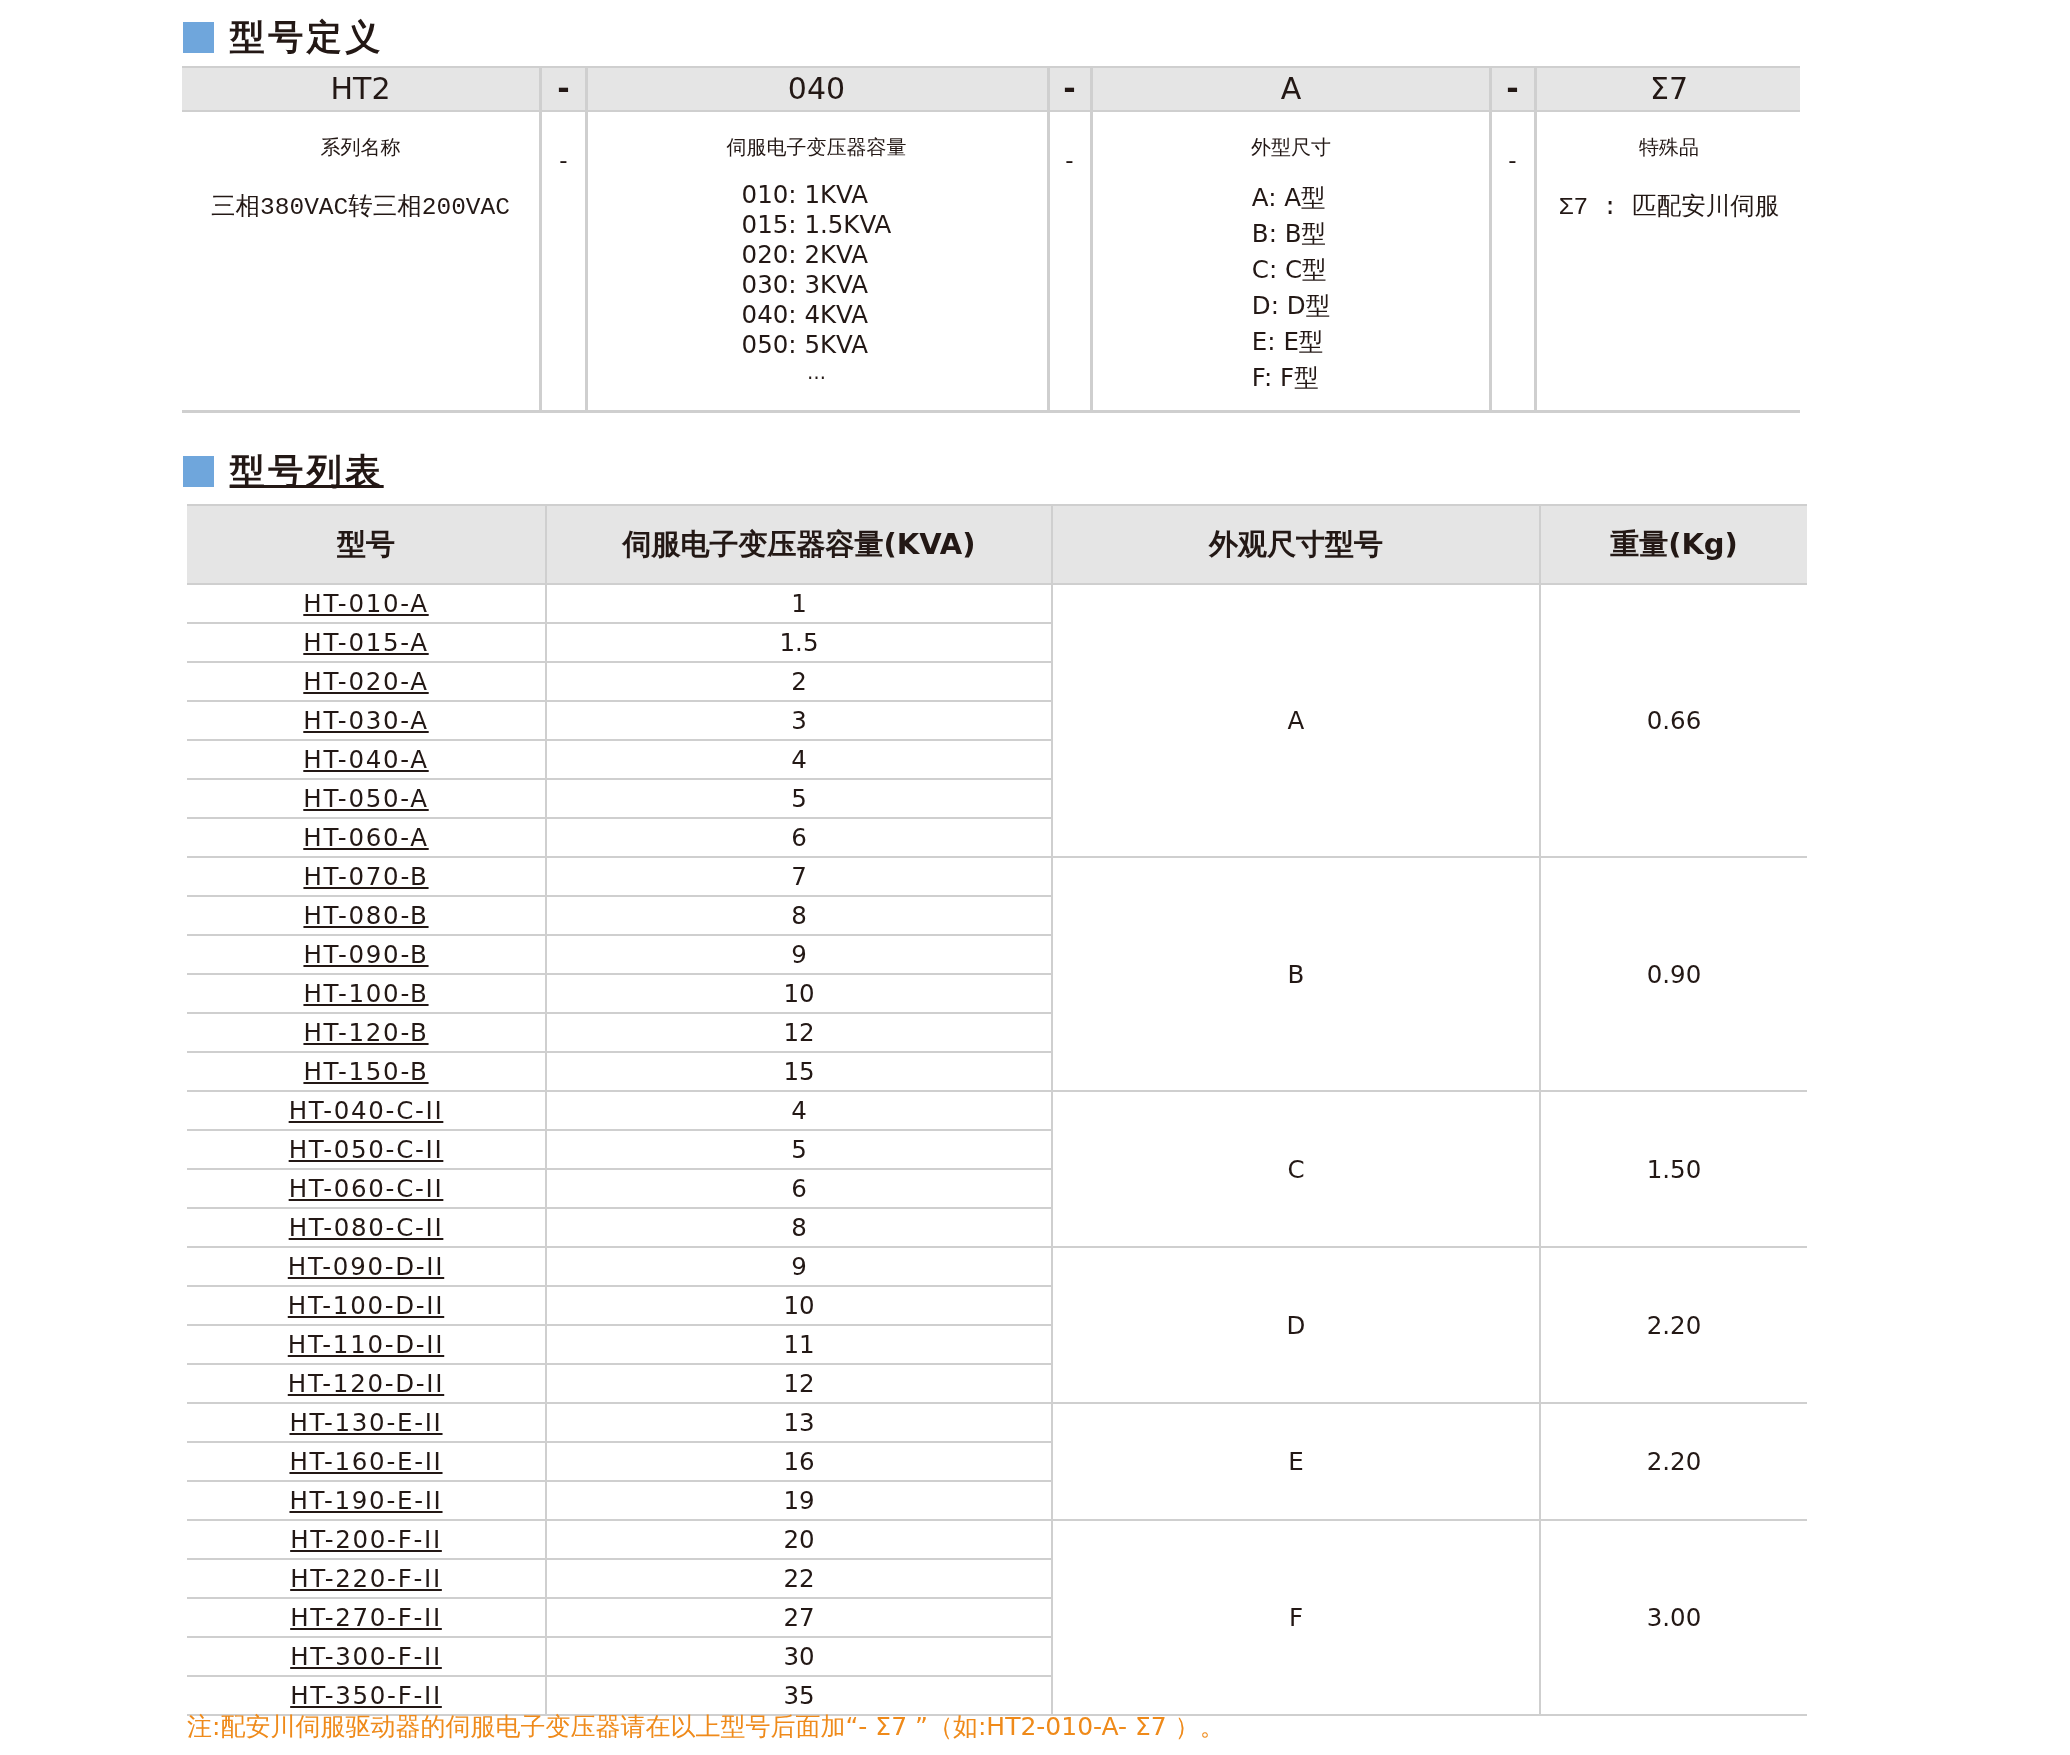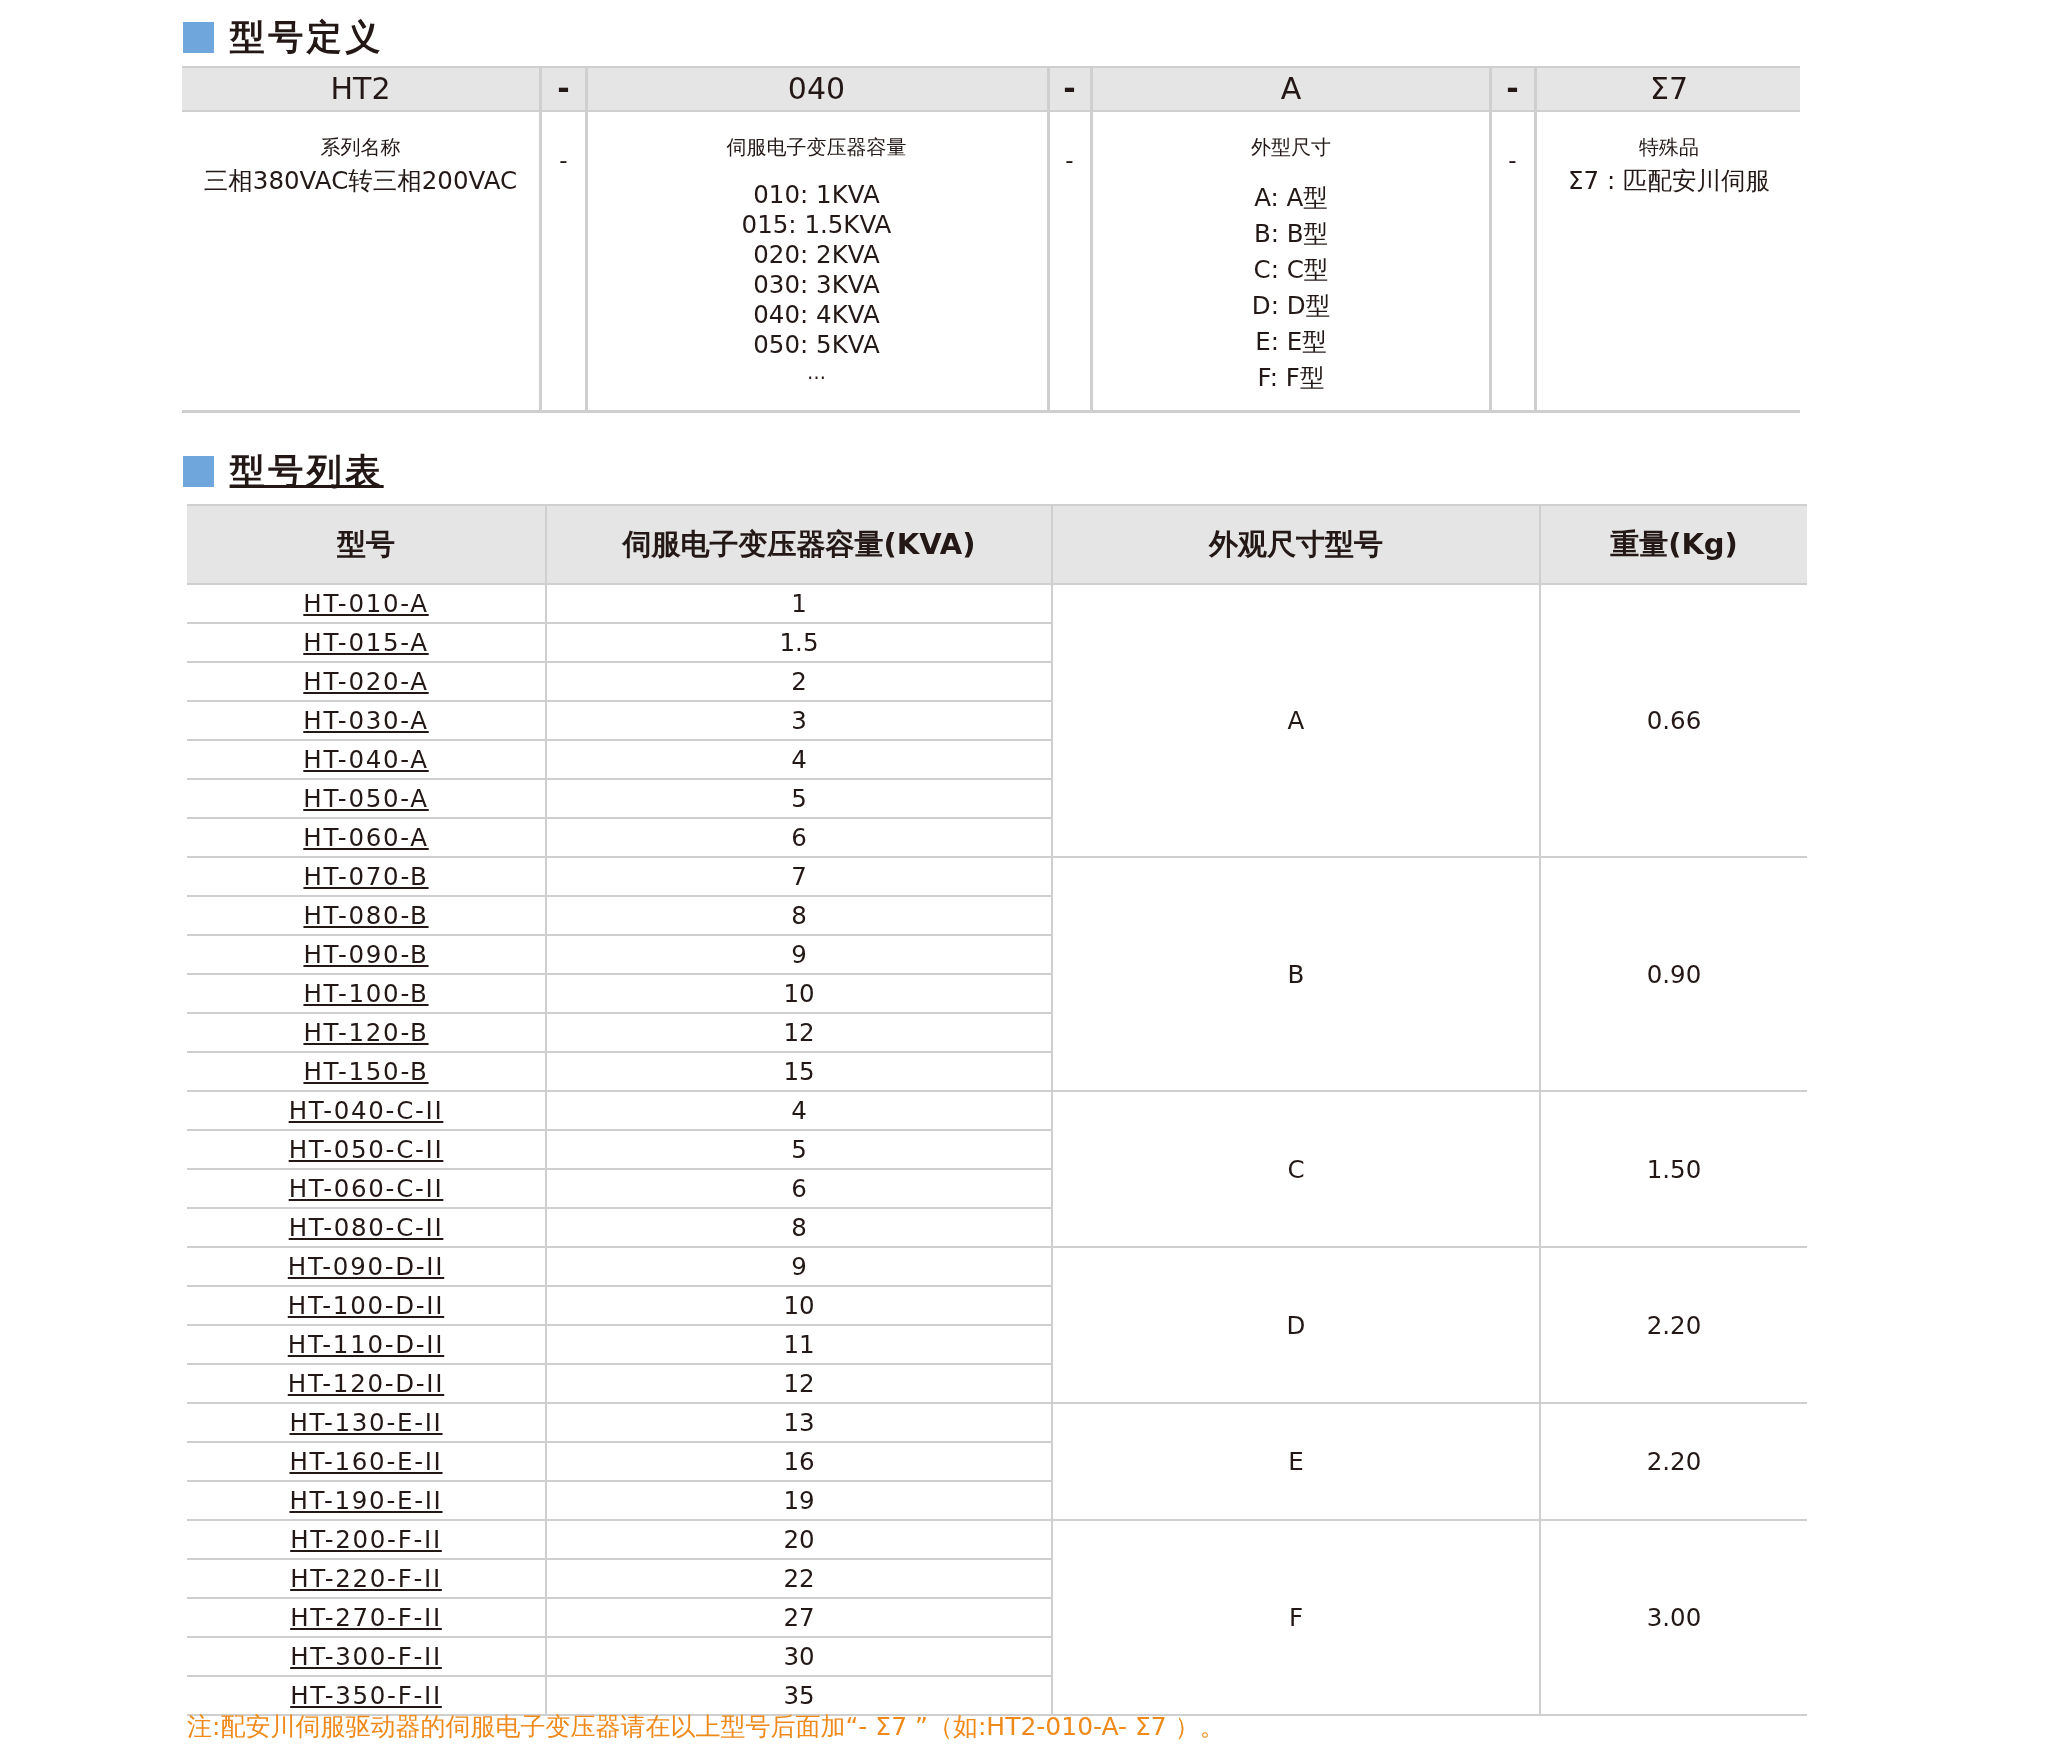--- a/index.html
+++ b/index.html
@@ -14,25 +14,25 @@
   
   .def{position:absolute;left:182px;top:66px;width:1618px;height:347px;}
   .def .hdr{position:absolute;left:0;top:0;width:100%;height:46px;background:#E5E5E5;
             border-top:2.6px solid #CFCFCF;border-bottom:2.6px solid #CFCFCF;box-sizing:border-box;}
   .def .bottom{position:absolute;left:0;bottom:0;width:100%;height:2.6px;background:#CFCFCF;}
   .def .vline{position:absolute;top:0;width:2.6px;height:347px;background:#CFCFCF;}
   .def .col{position:absolute;top:0;height:347px;text-align:center;}
   .def .col .h{height:46px;line-height:46px;font-size:30px;}
   .def .col .title{margin-top:19px;font-size:20px;line-height:33px;}
   .def .col .line{font-size:24.5px;line-height:30px;}
-  .def .col .first{margin-top:2px;}
+  .def .col .first{margin-top:29px;font-family:Liberation Mono, monospace;}
   .def .dash .h{font-size:30px;font-weight:bold;}
   .def .dash .b{margin-top:35px;font-size:23px;}
   .def .list{display:inline-block;text-align:left;margin-top:15.7px;}
-  .def .list .line{line-height:30px;text-align:center;}
+  .def .list .line{line-height:30px;}
   .def .ellipsis{text-align:center;font-size:19px;line-height:24.5px;}
   .def .sizes .line{line-height:36px;}
 
   
   .lt{position:absolute;left:187px;top:504px;width:1620px;border-collapse:collapse;table-layout:fixed;}
   .lt th{background:#e5e5e5;height:45px;font-size:29px;font-weight:bold;
          border-top:2.6px solid #CFCFCF;border-bottom:2.6px solid #CFCFCF;border-left:2.6px solid #CFCFCF;padding:16px;}
   .lt th:first-child{border-left:none;}
   .lt td{height:37px;font-size:24.5px;text-align:center;padding:0;
          border-bottom:2.6px solid #CFCFCF;border-left:2.6px solid #CFCFCF;}

